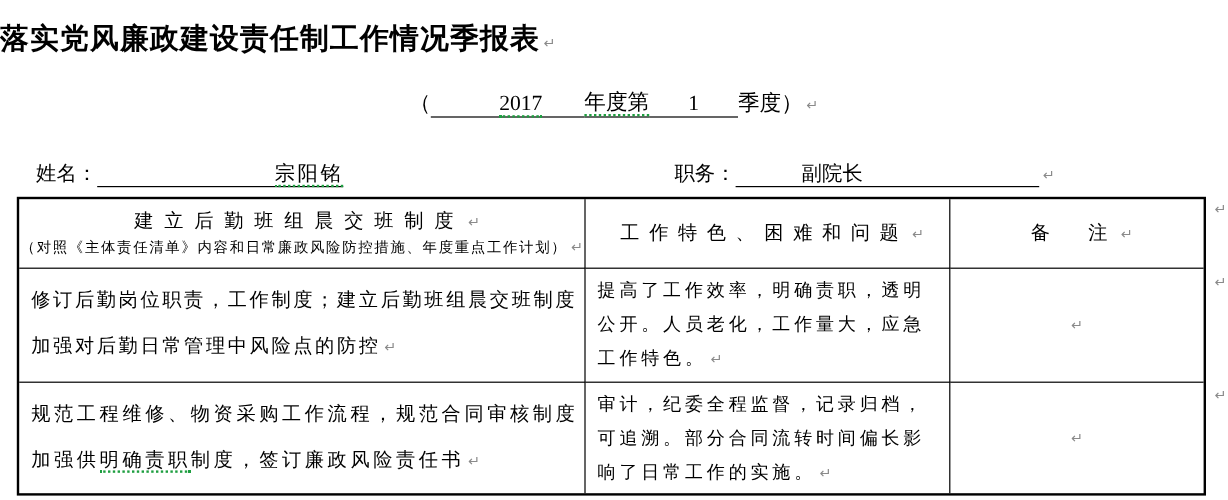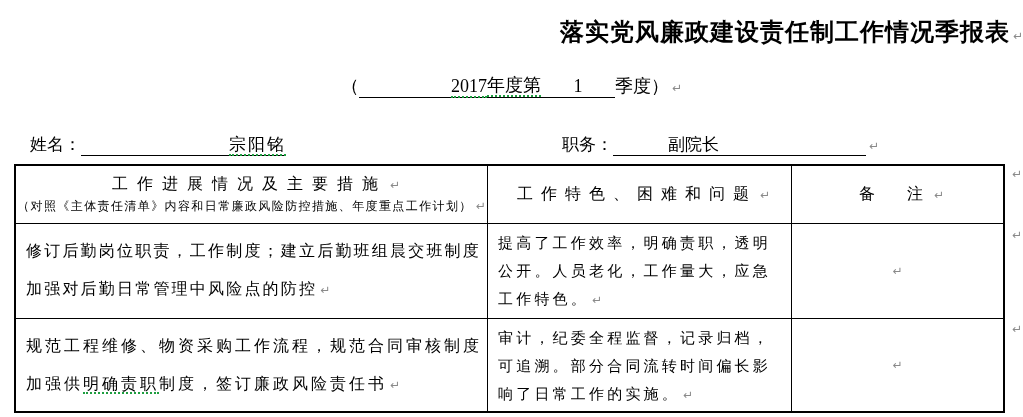--- a/index.html
+++ b/index.html
@@ -5,39 +5,39 @@
   html,body{margin:0;padding:0;}
   body{
     width:1023px;height:417px;background:#ffffff;color:#000;
     font-family:"Liberation Serif","DejaVu Serif",serif;
     position:relative;overflow:hidden;
   }
   #page{position:absolute;inset:0;}
 
   
   #title{
-    position:absolute;top:16px;left:0;width:100%;text-align:right;
+    position:absolute;top:16px;left:0;width:100%;text-align:left;
     font-size:24px;font-weight:bold;letter-spacing:1px;
     font-family:"Liberation Sans","DejaVu Sans",sans-serif;
   }
   .pilcrow{
     color:#8a8a8a;font-size:12px;margin-left:3px;font-weight:normal;
     font-family:"DejaVu Sans",sans-serif;letter-spacing:0;
   }
 
   
   #subtitle{
     position:absolute;top:74px;left:0;width:100%;text-align:center;
     font-size:18px;white-space:nowrap;
   }
   .blank{
     display:inline-block;border-bottom:1.5px solid #000;
     height:23px;line-height:23px;vertical-align:bottom;box-sizing:border-box;
   }
-  .year-blank{width:128px;text-align:right;padding-left:22px;}
+  .year-blank{width:128px;text-align:center;padding-left:22px;}
   .quarter-blank{width:74px;text-align:center;}
   .mid-underline{
     display:inline-block;border-bottom:1.5px solid #000;
     height:23px;line-height:23px;vertical-align:bottom;
   }
   .spell{border-bottom:2px dotted #1e9e40;}
 
   
   #info{
     position:absolute;top:133px;left:30px;font-size:17px;white-space:nowrap;
@@ -89,21 +89,21 @@
     <span>（</span><span class="blank year-blank"><span class="spell">2017</span></span><span class="mid-underline"><span class="spell">年度第</span></span><span class="blank quarter-blank"><span>1</span></span><span>季度）</span><span class="pilcrow">↵</span>
   </div>
 
   <div id="info">
     <span>姓名：</span><span class="blank name-blank"><span class="spell">宗阳铭</span></span><span class="pos-label">职务：</span><span class="blank pos-blank"><span>副院长</span></span><span class="pilcrow">↵</span>
   </div>
 
   <div id="report-table">
 
     <div class="cell h-cell">
-      <div class="h1-title"><span>工作进展情况及主要措施</span><span class="pilcrow">↵</span></div>
+      <div class="h1-title"><span>建立后勤班组晨交班制度</span><span class="pilcrow">↵</span></div>
       <div class="h1-sub"><span>（对照《主体责任清单》内容和日常廉政风险防控措施、年度重点工作计划）</span><span class="pilcrow">↵</span></div>
     </div>
     <div class="cell h-cell">
       <div class="h-center"><span>工作特色、困难和问题</span><span class="pilcrow">↵</span></div>
     </div>
     <div class="cell h-cell last-col">
       <div class="h-center"><span>备　注</span><span class="pilcrow">↵</span></div>
     </div>
 
     <div class="cell body-c1">

